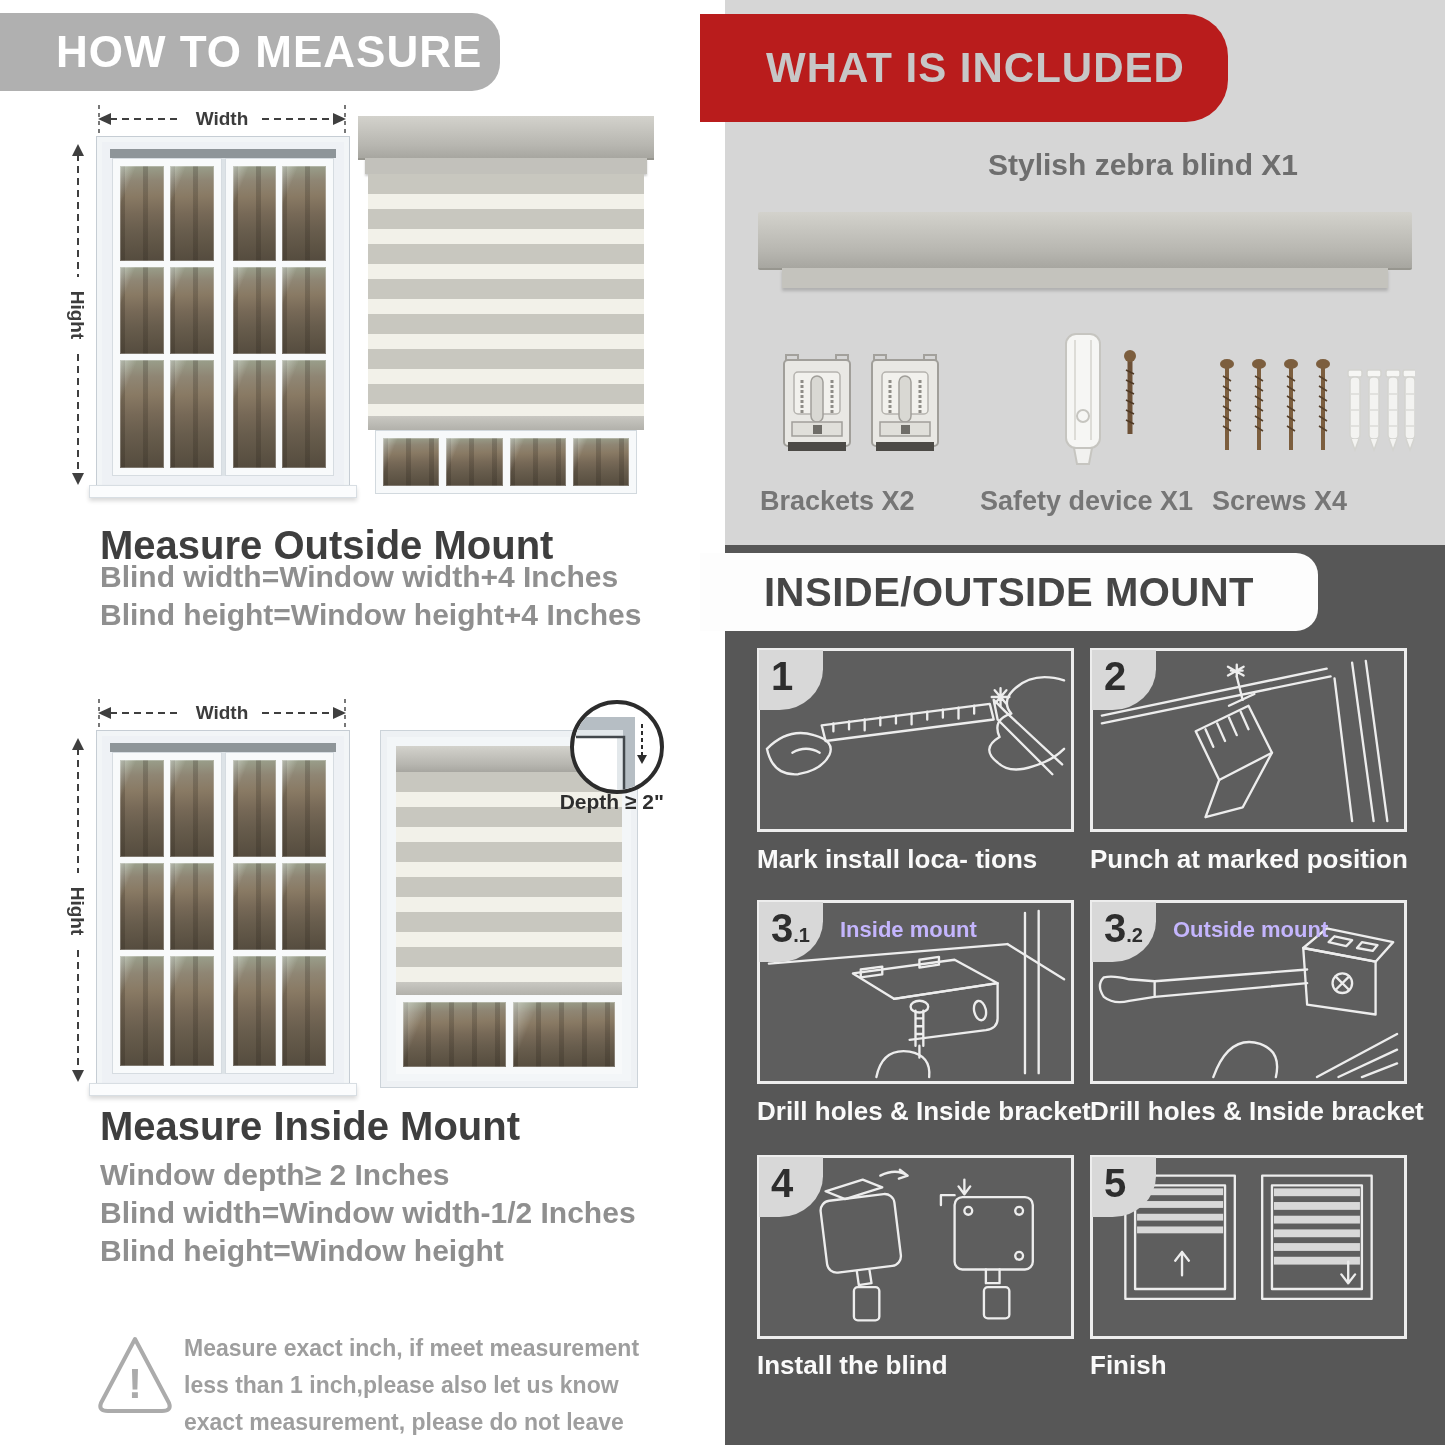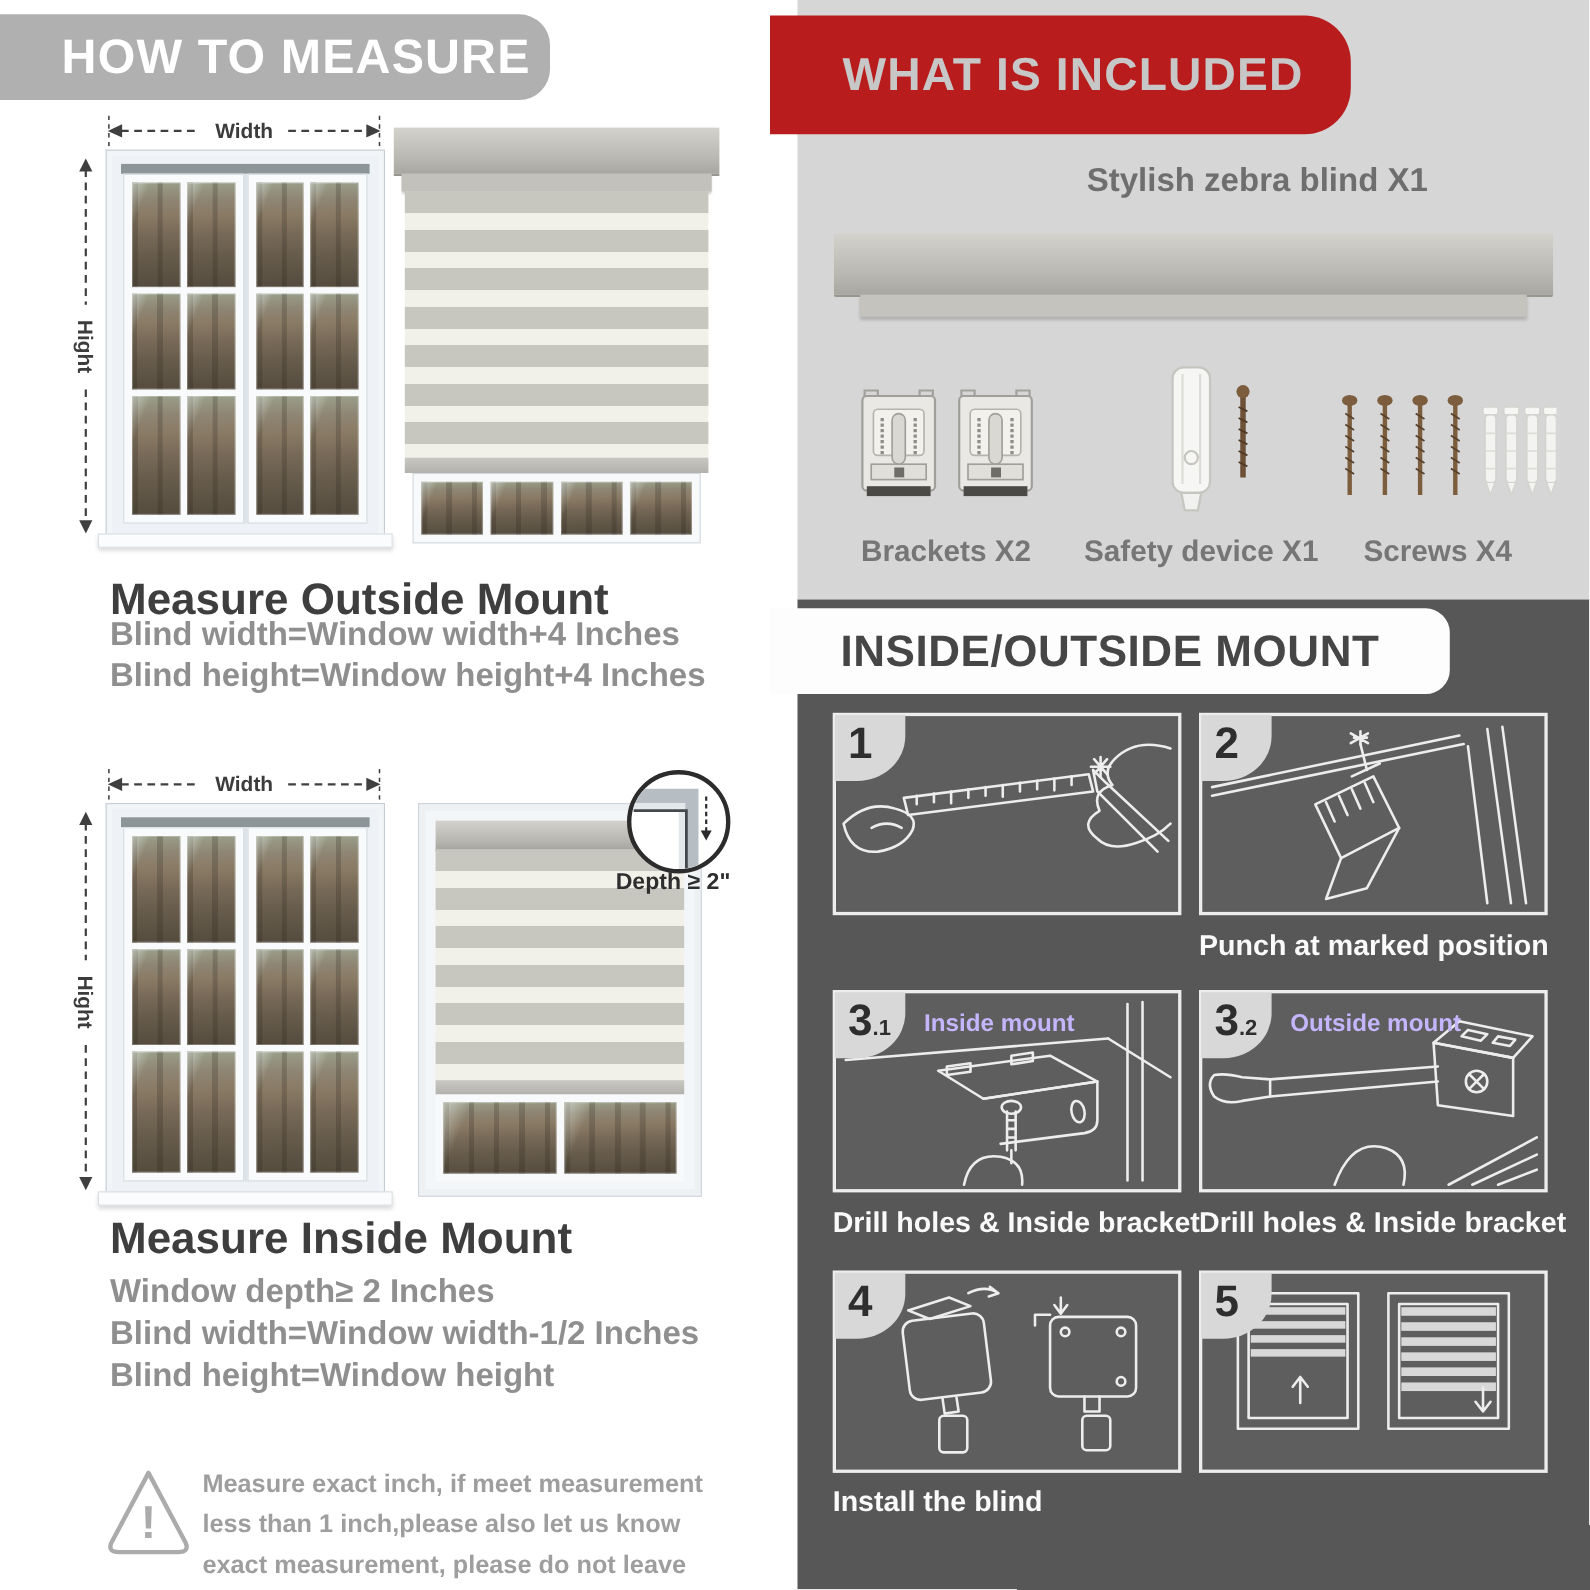--- a/index.html
+++ b/index.html
@@ -39,21 +39,21 @@
   .warn-text{font-size:23px;font-weight:bold;color:#9e9e9e;line-height:37px;}
   .depth-label{font-size:21px;font-weight:bold;color:#2e2e2e;text-align:right;}
 
   
   .panel-light{left:725px;top:0;width:720px;height:545px;background:#d6d6d6;}
   .panel-dark{left:725px;top:545px;width:720px;height:900px;background:#575757;}
   .hdr-included{left:700px;top:14px;width:528px;height:108px;background:#b91c1c;border-radius:0 42px 42px 0;
                 color:#c7c7c7;font-size:42px;font-weight:bold;line-height:108px;padding-left:66px;
                 letter-spacing:1px;box-sizing:border-box;}
   .product-label{left:725px;top:148px;width:836px;text-align:center;font-size:30px;font-weight:bold;color:#6e6e6e;}
-  .item-label{font-size:27px;font-weight:bold;color:#767676;text-align:center;}
+  .item-label{font-size:27px;font-weight:bold;color:#767676;text-align:left;}
   .hdr-mount{left:700px;top:553px;width:618px;height:78px;background:#fdfdfd;border-radius:0 22px 22px 0;
              color:#464646;font-size:40px;font-weight:bold;line-height:78px;padding-left:64px;
              letter-spacing:.5px;box-sizing:border-box;}
 
   .step-box{position:absolute;width:317px;height:184px;border:3px solid #ededed;background:#5e5e5e;box-sizing:border-box;}
   .badge{position:absolute;left:-1px;top:-1px;width:64px;height:60px;background:#d8d8d8;
          border-radius:0 0 68% 0;color:#2e2e2e;display:flex;align-items:flex-start;
          padding:4px 0 0 12px;box-sizing:border-box;}
   .badge .n{font-size:40px;font-weight:bold;line-height:44px;}
   .badge .s{font-size:20px;font-weight:bold;line-height:58px;}
@@ -291,20 +291,21 @@
         <path d="M308,28 Q276,18 256,38 Q244,50 254,62 Q234,68 242,86 Q222,98 240,112 Q252,124 276,116 Q296,110 308,98"></path>
         <path d="M306,114 L248,60 M296,124 L240,68 M248,60 L236,48 L240,68"></path>
       </g>
     </svg>
     <div class="badge">
       <span class="n">1</span>
         <span class="s"></span>
     </div>
     <div class="inner-label"></div>
   </div>
+  <div class="caption" style="left:757px;top:844px;">Mark install loca- tions</div>
 
   <div class="step-box" style="left:1090px;top:648px;">
     <svg class="step-svg" viewBox="0 0 312 178">
       <g class="lineart">
         <path d="M6,64 L236,16"></path>
         <path d="M6,72 L240,24"></path>
         <path d="M262,10 L284,172"></path>
         <path d="M276,8 L298,172"></path>
         <path d="M244,26 L262,172"></path>
         <path d="M102,80 L156,54 L180,102 L126,130 Z"></path>
@@ -418,14 +419,15 @@
         <path d="M88,118 V94 m-7,9 l7,-9 l7,9"></path>
         <path d="M258,104 v22 m-7,-9 l7,9 l7,-9"></path>
       </g>
     </svg>
     <div class="badge">
       <span class="n">5</span>
         <span class="s"></span>
     </div>
     <div class="inner-label"></div>
   </div>
+  <div class="caption" style="left:1090px;top:1350px;">Finish</div>
 
 </div>
 
 </body></html>

